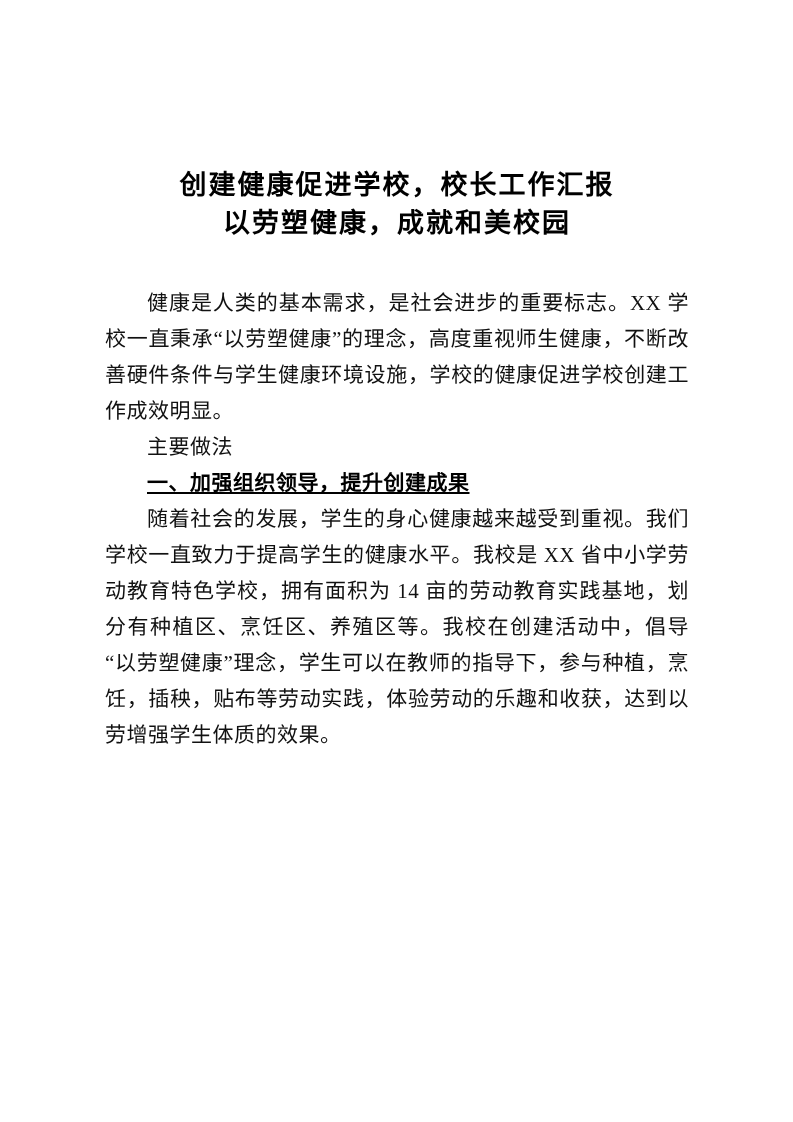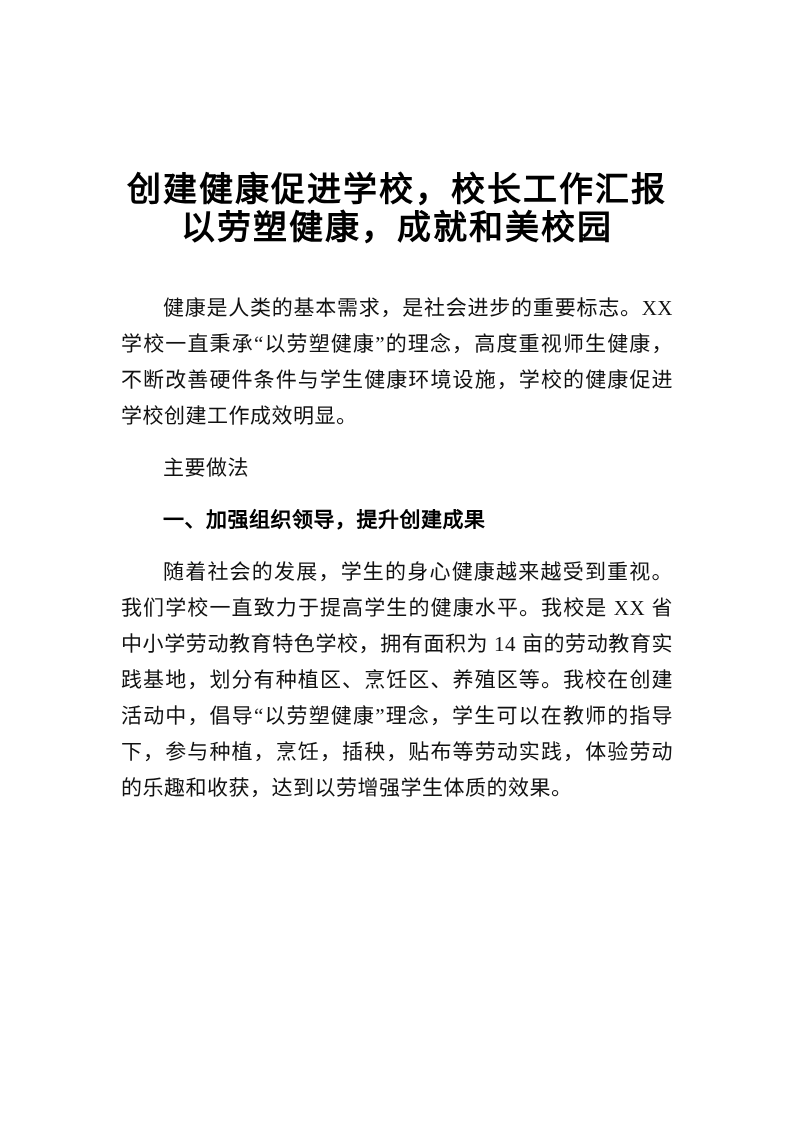--- a/index.html
+++ b/index.html
@@ -15,44 +15,45 @@
     margin: 0 auto;
     background: #ffffff;
     color: #000000;
     padding: 148px 104px 0 105px;
     overflow: hidden;
     font-family: "Liberation Serif", "DejaVu Serif", serif;
   }
   .doc-title {
     text-align: center;
     font-weight: 900;
-    font-size: 34px;
+    font-size: 27px;
     line-height: 38px;
     letter-spacing: 2px;
     color: #000000;
   }
   .doc-title .t-line {
     display: block;
     white-space: nowrap;
   }
   .doc-body {
     margin-top: 43px;
   }
   .doc-body p {
-    margin: 16px;
+    margin: 0;
     font-size: 21px;
     line-height: 36px;
     text-align: justify;
     text-indent: 2em;
     color: #111111;
     letter-spacing: 0.5px;
   }
   .doc-body p.sec-heading {
     font-weight: bold;
     color: #000000;
+    text-decoration: underline;
   }
 </style>
 </head>
 <body>
 
 <div class="page">
 
   <h1 class="doc-title">
     <span class="t-line">创建健康促进学校，校长工作汇报</span>
     <span class="t-line">以劳塑健康，成就和美校园</span>

